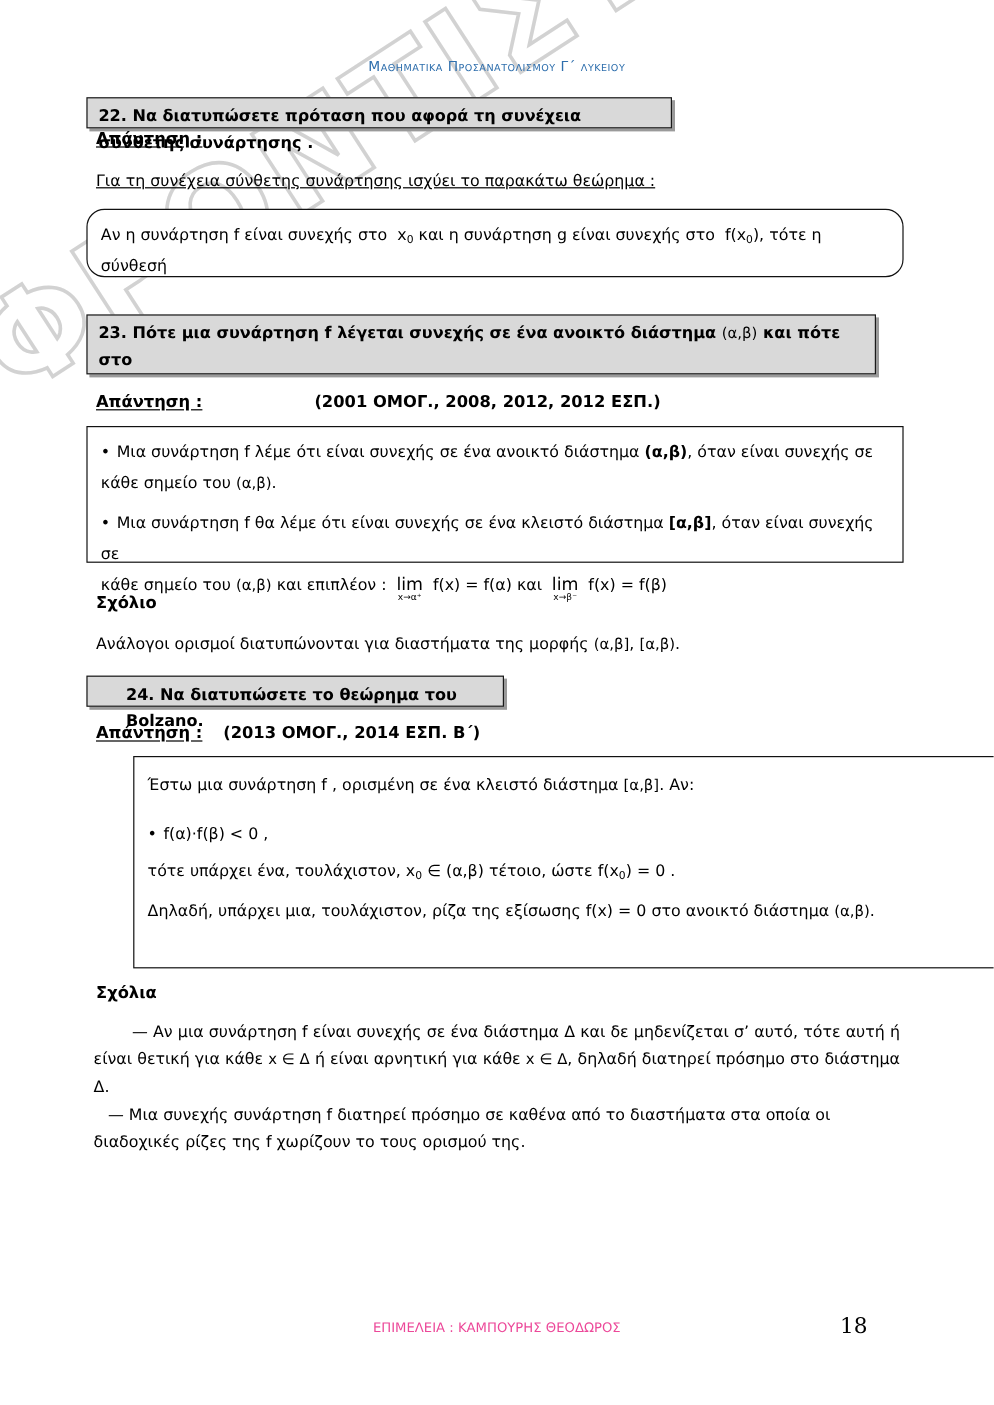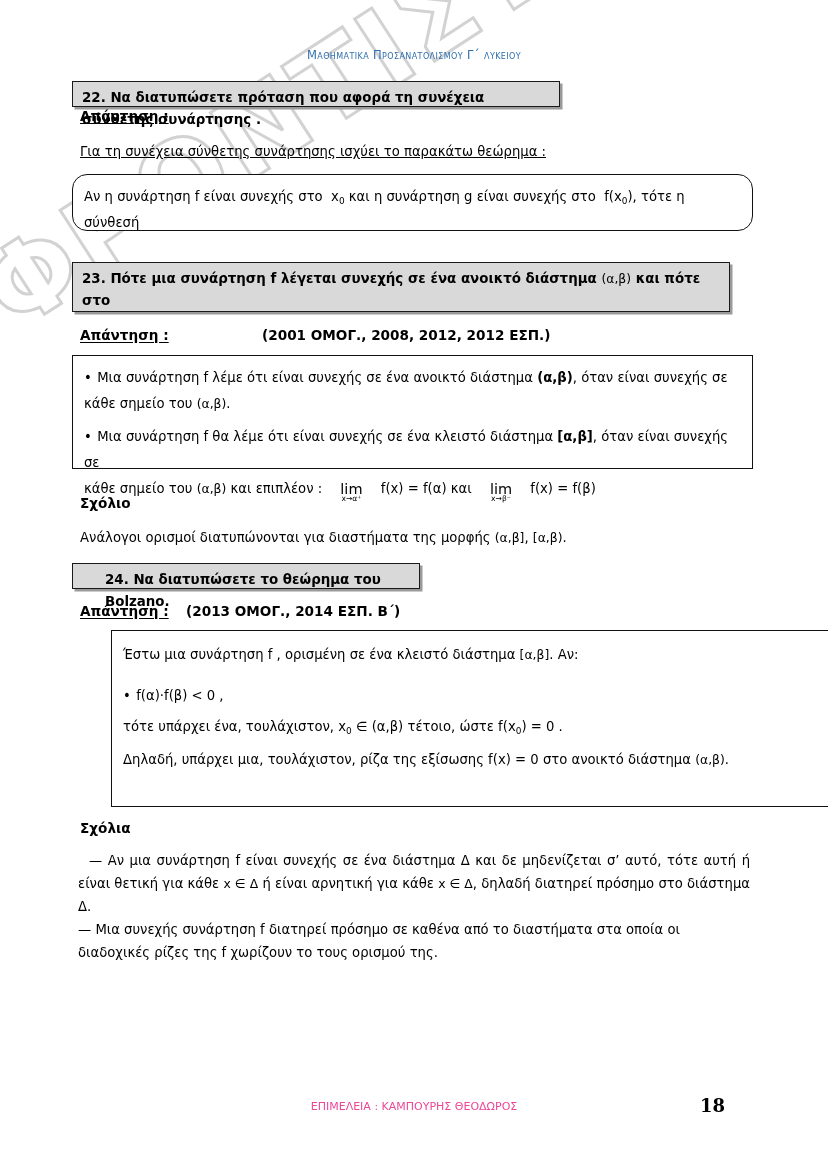--- a/index.html
+++ b/index.html
@@ -99,21 +99,21 @@
   .bullet{
     display:inline-block;
     width:1em;
   }
   .limblk{
     display:inline-block;
     position:relative;
     text-align:center;
     vertical-align:middle;
     line-height:1;
-    margin:0 14px;
+    margin:0 4px;
   }
   .limblk .lim{font-size:14.5px;}
   .limblk .und{
     position:absolute;
     left:50%;
     transform:translateX(-50%);
     top:13px;
     font-size:7.6px;
     white-space:nowrap;
   }
@@ -125,21 +125,20 @@
     text-align:center;
     color:#ec4899;
     font-size:11px;
   }
   .footer-page{
     position:absolute;
     left:700px;top:1095px;
     font-family:"DejaVu Serif","Liberation Serif",serif;
     font-size:18px;
     color:#000;
-    font-weight:bold;
   }
 </style>
 </head>
 <body>
 
 <div class="page">
 
   <div class="watermark">
     <span>ΦΡΟΝΤΙΣΤΗΡΙΑ ΒΑΚΑΛΗ</span>
   </div>
@@ -253,30 +252,30 @@
       <span>Δηλαδή, υπάρχει μια, τουλάχιστον, ρίζα της εξίσωσης</span>
       <span>f(x) = 0</span>
       <span>στο ανοικτό διάστημα</span>
       <span class="small-greek">(α,β)</span><span>.</span>
     </div>
   </div>
 
   <div class="sect-title" style="left:80px;top:820px;">Σχόλια</div>
 
   <div class="plain" style="left:78px;top:849px;width:672px;line-height:1.75;text-align:justify;">
-    <span style="margin-left:11px">— Αν μια συνάρτηση f είναι συνεχής σε ένα διάστημα Δ και δε μηδενίζεται σ’ αυτό, τότε αυτή ή</span>
+    <span style="margin-left:32px">— Αν μια συνάρτηση f είναι συνεχής σε ένα διάστημα Δ και δε μηδενίζεται σ’ αυτό, τότε αυτή ή</span>
     <span>είναι θετική για κάθε</span>
     <span class="small-greek">x ∈ Δ</span>
     <span>ή είναι αρνητική για κάθε</span>
     <span class="small-greek">x ∈ Δ</span><span>, δηλαδή διατηρεί πρόσημο στο διάστημα</span>
     <span>Δ.</span>
   </div>
 
   <div class="plain" style="left:78px;top:918px;width:672px;line-height:1.75;">
-    <span style="margin-left:0">— Μια συνεχής συνάρτηση f διατηρεί πρόσημο σε καθένα από το διαστήματα στα οποία οι</span>
+    <span style="margin-left:12px">— Μια συνεχής συνάρτηση f διατηρεί πρόσημο σε καθένα από το διαστήματα στα οποία οι</span>
     <span>διαδοχικές ρίζες της f χωρίζουν το τους ορισμού της.</span>
   </div>
 
   <div class="footer-text">ΕΠΙΜΕΛΕΙΑ : ΚΑΜΠΟΥΡΗΣ ΘΕΟΔΩΡΟΣ</div>
   <div class="footer-page">18</div>
 
   </div>
 </div>
 
 </body></html>

